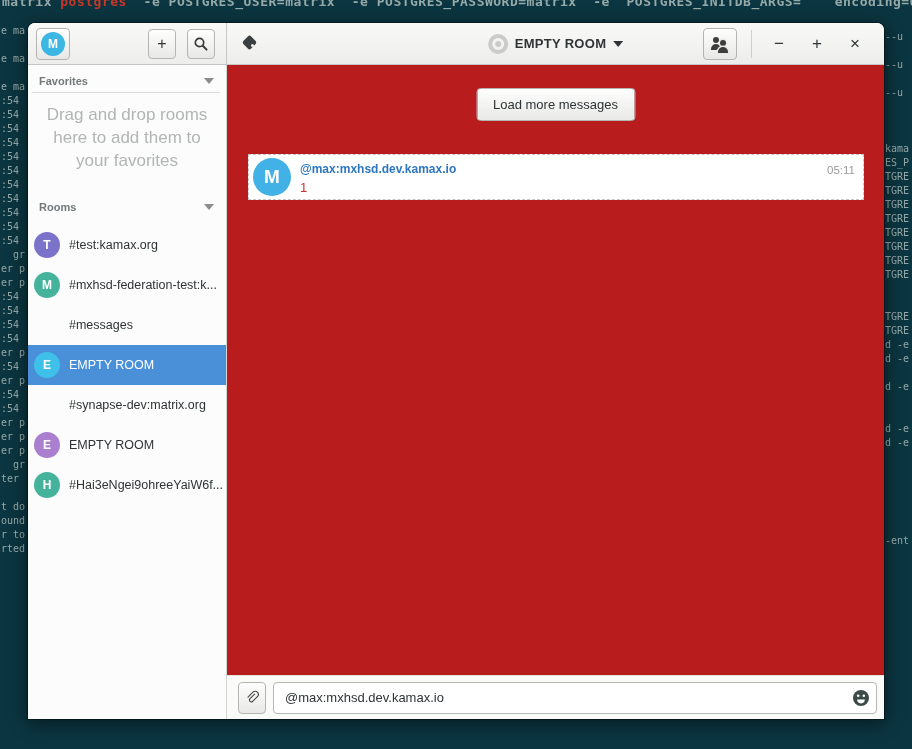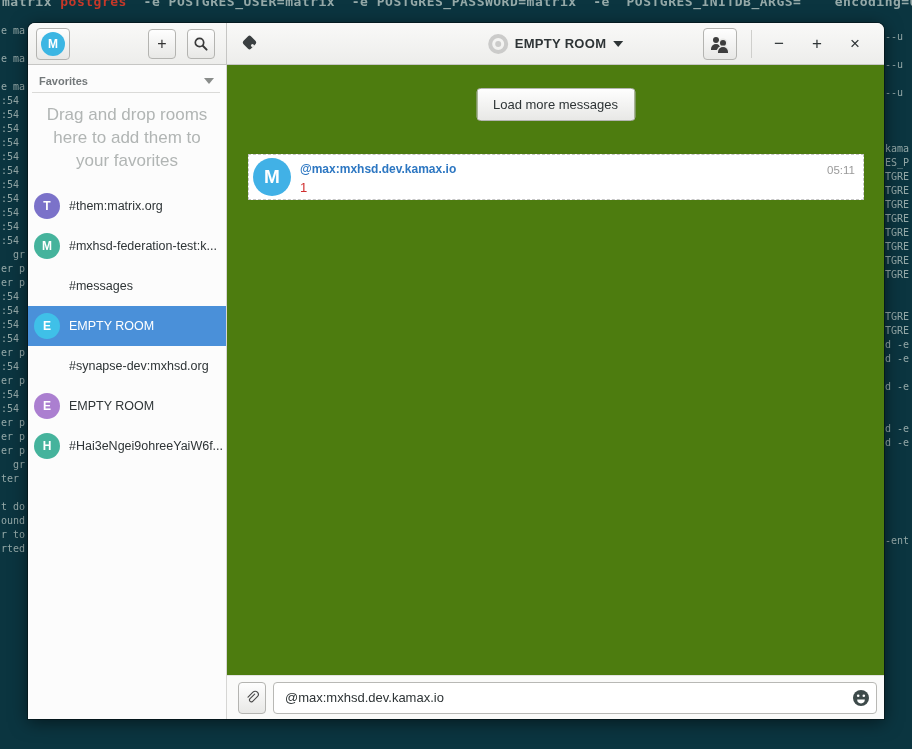--- a/index.html
+++ b/index.html
@@ -81,21 +81,21 @@
   .side-div { height:1px; background:#dadad8; margin:0 6px 0 4px; }
   .fav-hint { color:#b1b5b4; font-size:17px; text-align:center; padding:11px 16px 6px 16px;
               line-height:1.35; }
   .rooms-hdr { margin-top:12px; }
   .room-list { margin-top:7px; }
   .room-row { height:40px; display:flex; align-items:center; padding-left:6px; cursor:pointer;
               color:#2e3436; font-size:12.5px; }
   .room-row .avatar-slot { width:26px; margin-right:9px; flex:0 0 26px; }
   .room-row.selected { background:#4a90d9; color:#ffffff; }
 
-  .main { flex:1; display:flex; flex-direction:column; background:#4d7c0f; }
+  .main { flex:1; display:flex; flex-direction:column; background:#b91c1c; }
   .chat-scroll { flex:1; position:relative; }
   .load-more { position:absolute; left:50%; transform:translateX(-50%); top:23px;
                height:33px; padding:0 16px; font-size:13px; color:#2e3436;
                font-family:"Liberation Sans", sans-serif; }
   .msg-box { position:absolute; left:21px; right:20px; top:89px; height:46px;
              border:1px dashed #c6c6c6; background:#fff; }
   .msg-inner { display:flex; padding:3px 8px 0 4px; }
   .msg-texts { margin-left:9px; padding-top:4px; flex:1; }
   .msg-sender { color:#2d77c2; font-size:12px; font-weight:bold; cursor:pointer; }
   .msg-body { color:#d02e2e; font-size:13px; margin-top:4px; }
@@ -166,46 +166,50 @@
   </div>
 
   <div class="body-row">
     <div class="sidebar">
       <div class="side-section-hdr">
         <span class="side-label">Favorites</span>
         <div class="tri"></div>
       </div>
       <div class="side-div"></div>
       <div class="fav-hint">Drag and drop rooms here to add them to your favorites</div>
+      <div class="side-section-hdr rooms-hdr">
+        <span class="side-label">Rooms</span>
+        <div class="tri"></div>
+      </div>
       <div class="room-list" id="room-list">
           <div class="room-row">
             <span class="avatar-slot">
               <span class="avatar room" style="background: rgb(123, 114, 201);">T</span>
             </span>
-            <span>#them:matrix.org</span>
+            <span>#test:kamax.org</span>
           </div>
           <div class="room-row">
             <span class="avatar-slot">
               <span class="avatar room" style="background: rgb(69, 179, 156);">M</span>
             </span>
             <span>#mxhsd-federation-test:k...</span>
           </div>
           <div class="room-row">
             <span class="avatar-slot"></span>
             <span>#messages</span>
           </div>
           <div class="room-row selected">
             <span class="avatar-slot">
               <span class="avatar room" style="background: rgb(63, 192, 232);">E</span>
             </span>
             <span>EMPTY ROOM</span>
           </div>
           <div class="room-row">
             <span class="avatar-slot"></span>
-            <span>#synapse-dev:mxhsd.org</span>
+            <span>#synapse-dev:matrix.org</span>
           </div>
           <div class="room-row">
             <span class="avatar-slot">
               <span class="avatar room" style="background: rgb(171, 127, 208);">E</span>
             </span>
             <span>EMPTY ROOM</span>
           </div>
           <div class="room-row">
             <span class="avatar-slot">
               <span class="avatar room" style="background: rgb(69, 179, 156);">H</span>

